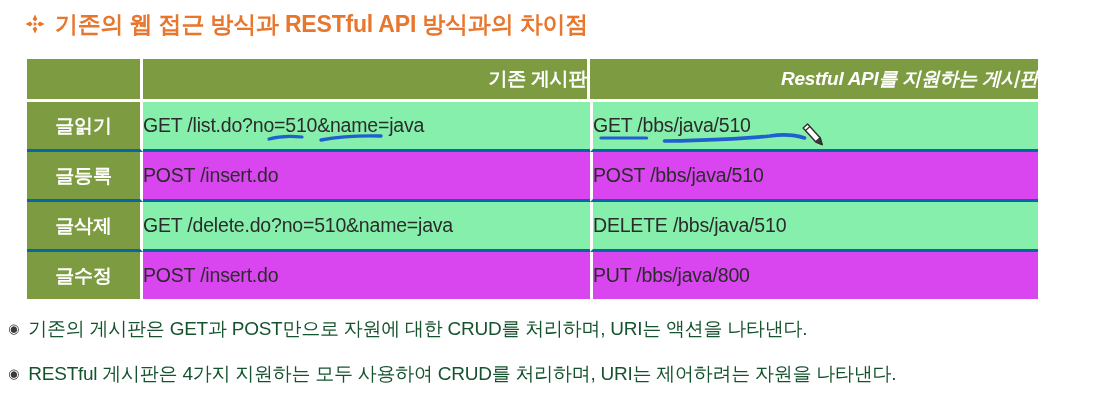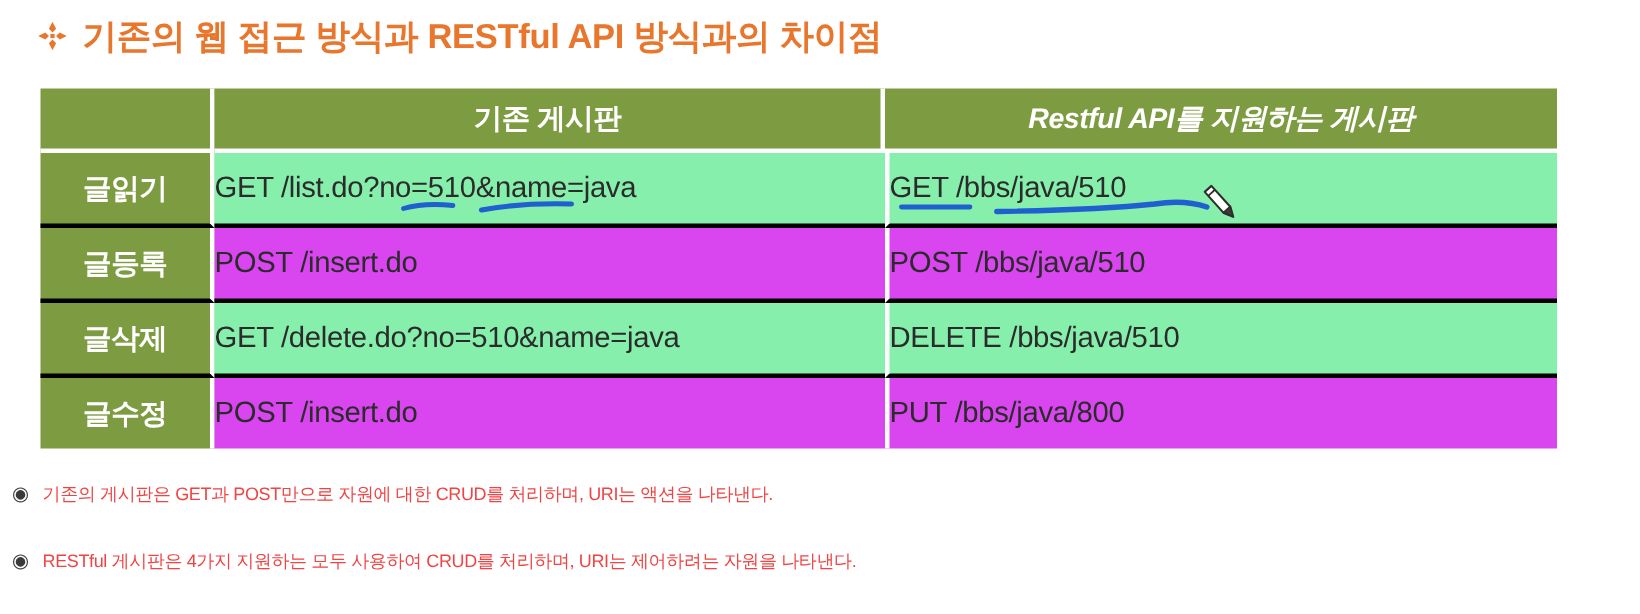--- a/index.html
+++ b/index.html
@@ -59,34 +59,34 @@
     margin: 0;
     vertical-align: middle;
   }
 
   thead th {
     background: #7d9b41;
     height: 40px;
     color: #ffffff;
     font-size: 19px;
     font-weight: bold;
-    text-align: center;
+    text-align: right;
     letter-spacing: -0.3px;
     border-right: 3px solid #ffffff;
     border-bottom: 3px solid #ffffff;
   }
   thead th.hdr-blank { border-right: 3px solid #ffffff; }
   thead th:last-child { border-right: none; font-style: italic; }
 
   tbody td {
     height: 47px;
     font-size: 19.5px;
     color: #2b2b2b;
     letter-spacing: -0.2px;
-    border-bottom: 3px solid #000000;
+    border-bottom: 3px solid #0369a1;
   }
   tbody tr:last-child td { border-bottom: none; }
 
   tbody td.label-cell {
     background: #7d9b41;
     color: #ffffff;
     font-weight: bold;
     font-size: 19px;
     text-align: center;
     border-right: 3px solid #ffffff;
@@ -131,22 +131,22 @@
     gap: 9px;
     height: 45px;
   }
   .note-row .fisheye {
     font-size: 13px;
     color: #3a3a3a;
     line-height: 30px;
     flex: 0 0 auto;
   }
   .note-row .note-text {
-    font-size: 12px;
-    color: #ef4444;
+    font-size: 19px;
+    color: #14532d;
     letter-spacing: -0.25px;
     line-height: 30px;
     white-space: nowrap;
   }
 </style>
 </head>
 <body>
 
 <div id="slide-title">
   <svg class="diamond-bullet" viewBox="0 0 22 22">

